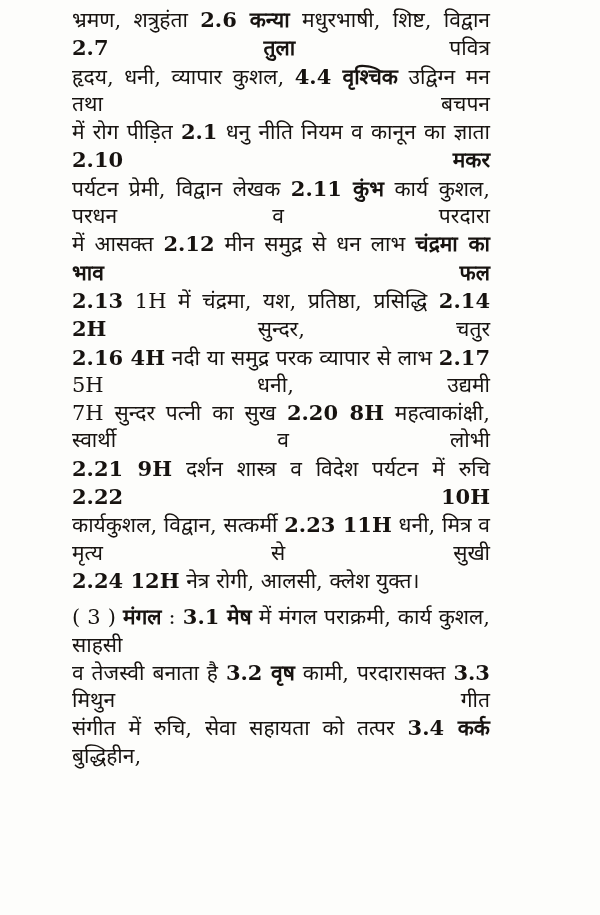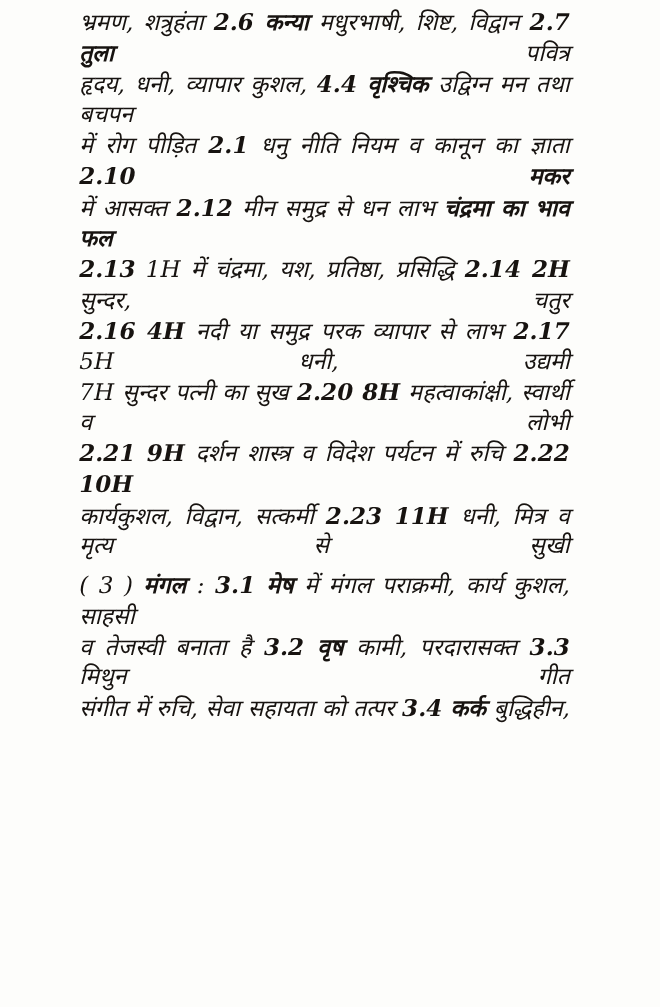--- a/index.html
+++ b/index.html
@@ -7,26 +7,25 @@
     padding: 0;
     width: 600px;
     height: 915px;
     background: #fdfdfb;
     overflow: hidden;
   }
   .page {
     box-sizing: border-box;
     width: 600px;
     height: 915px;
-    padding: 6px 82px 0 72px;
+    padding: 6px 110px 0 72px;
     font-family: "DejaVu Serif", "Liberation Serif", serif;
     font-size: 21px;
     line-height: 27.3px;
     color: #171310;
-    font-style: italic;
     -webkit-font-smoothing: antialiased;
   }
   .para { margin: 0; }
   .para + .para { margin-top: 8px; }
   .line {
     text-align: justify;
     text-align-last: justify;
     white-space: normal;
   }
   .line.end {
@@ -36,26 +35,28 @@
 </style>
 </head>
 <body>
 
 <div class="page">
   <div>
       <div class="para">
         <div class="line"><span class="">भ्रमण, शत्रुहंता </span><span class="b">2.6 कन्या</span><span class=""> मधुरभाषी, शिष्ट, विद्वान </span><span class="b">2.7 तुला</span><span class=""> पवित्र</span></div>
         <div class="line"><span class="">हृदय, धनी, व्यापार कुशल, </span><span class="b">4.4 वृश्चिक</span><span class=""> उद्विग्न मन तथा बचपन</span></div>
         <div class="line"><span class="">में रोग पीड़ित </span><span class="b">2.1</span><span class=""> धनु नीति नियम व कानून का ज्ञाता </span><span class="b">2.10 मकर</span></div>
+        <div class="line"><span class="">पर्यटन प्रेमी, विद्वान लेखक </span><span class="b">2.11 कुंभ</span><span class=""> कार्य कुशल, परधन व परदारा</span></div>
         <div class="line"><span class="">में आसक्त </span><span class="b">2.12</span><span class=""> मीन समुद्र से धन लाभ </span><span class="b">चंद्रमा का भाव फल</span></div>
         <div class="line"><span class="b">2.13</span><span class=""> 1H में चंद्रमा, यश, प्रतिष्ठा, प्रसिद्धि </span><span class="b">2.14 2H</span><span class=""> सुन्दर, चतुर</span></div>
         <div class="line"><span class="b">2.16 4H</span><span class=""> नदी या समुद्र परक व्यापार से लाभ </span><span class="b">2.17</span><span class=""> 5H धनी, उद्यमी</span></div>
         <div class="line"><span class="">7H सुन्दर पत्नी का सुख </span><span class="b">2.20 8H</span><span class=""> महत्वाकांक्षी, स्वार्थी व लोभी</span></div>
         <div class="line"><span class="b">2.21 9H</span><span class=""> दर्शन शास्त्र व विदेश पर्यटन में रुचि </span><span class="b">2.22 10H</span></div>
         <div class="line"><span class="">कार्यकुशल, विद्वान, सत्कर्मी </span><span class="b">2.23 11H</span><span class=""> धनी, मित्र व मृत्य से सुखी</span></div>
+        <div class="line end"><span class="b">2.24 12H</span><span class=""> नेत्र रोगी, आलसी, क्लेश युक्त।</span></div>
       </div>
       <div class="para">
         <div class="line"><span class="">( 3 ) </span><span class="b">मंगल</span><span class=""> : </span><span class="b">3.1 मेष</span><span class=""> में मंगल पराक्रमी, कार्य कुशल, साहसी</span></div>
         <div class="line"><span class="">व तेजस्वी बनाता है </span><span class="b">3.2 वृष</span><span class=""> कामी, परदारासक्त </span><span class="b">3.3</span><span class=""> मिथुन गीत</span></div>
         <div class="line"><span class="">संगीत में रुचि, सेवा सहायता को तत्पर </span><span class="b">3.4 कर्क</span><span class=""> बुद्धिहीन,</span></div>
       </div>
     </div>
 </div>
 
 </body></html>

